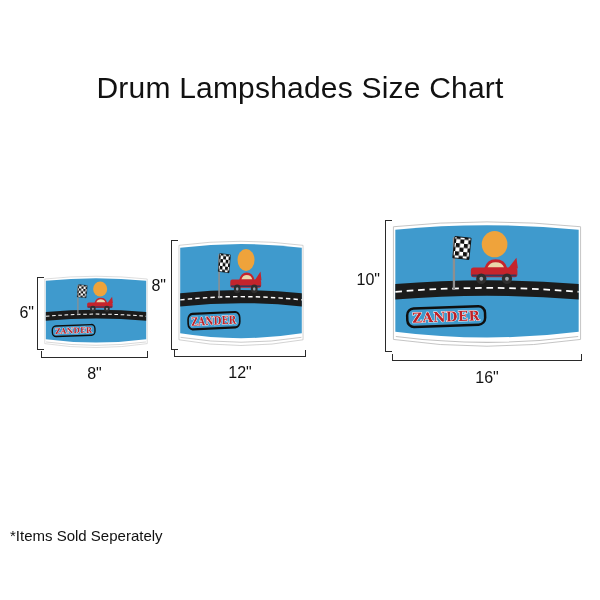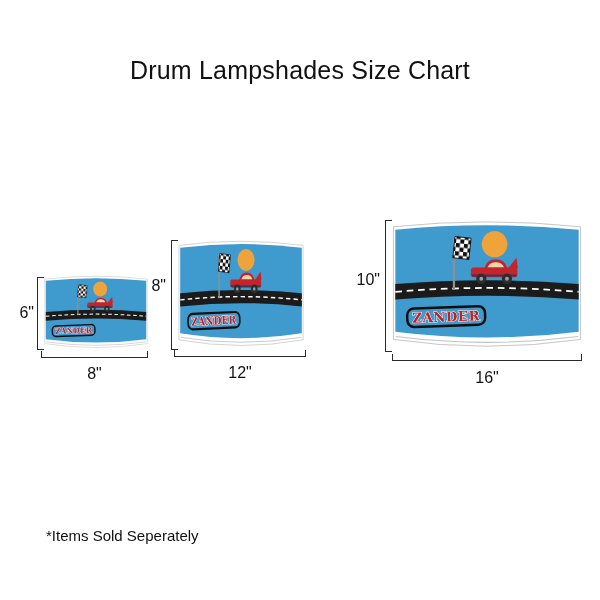--- a/index.html
+++ b/index.html
@@ -16,25 +16,25 @@
     --name-red:#bf2127;
     --rim-shadow:#c2c2c2;
     --dim-line:#2a2a2a;
   }
   html,body{margin:0;padding:0;background:#ffffff;}
   .page{
     position:relative;width:600px;height:600px;background:#ffffff;overflow:hidden;
     font-family:"Liberation Sans", sans-serif;color:#111;
   }
   .title{
-    position:absolute;left:0;top:56px;width:600px;text-align:center;
-    font-size:25px;letter-spacing:0.2px;color:#111;
+    position:absolute;left:0;top:71px;width:600px;text-align:center;
+    font-size:30px;letter-spacing:0.2px;color:#111;
   }
   .footnote{
-    position:absolute;left:10px;top:527px;font-size:15px;color:#111;margin-left:36px;
+    position:absolute;left:10px;top:527px;font-size:15px;color:#111;
   }
   .shade{position:absolute;display:block;}
   .dim{position:absolute;}
   .dim i{position:absolute;background:var(--dim-line);display:block;}
   .dim-v{width:7px;}
   .dim-v .dline{left:0;top:0;width:1px;height:100%;}
   .dim-v .tick1{left:0;top:0;width:7px;height:1px;}
   .dim-v .tick2{left:0;bottom:0;width:7px;height:1px;}
   .dim-h{height:7px;}
   .dim-h .dline{left:0;bottom:0;width:100%;height:1px;}

